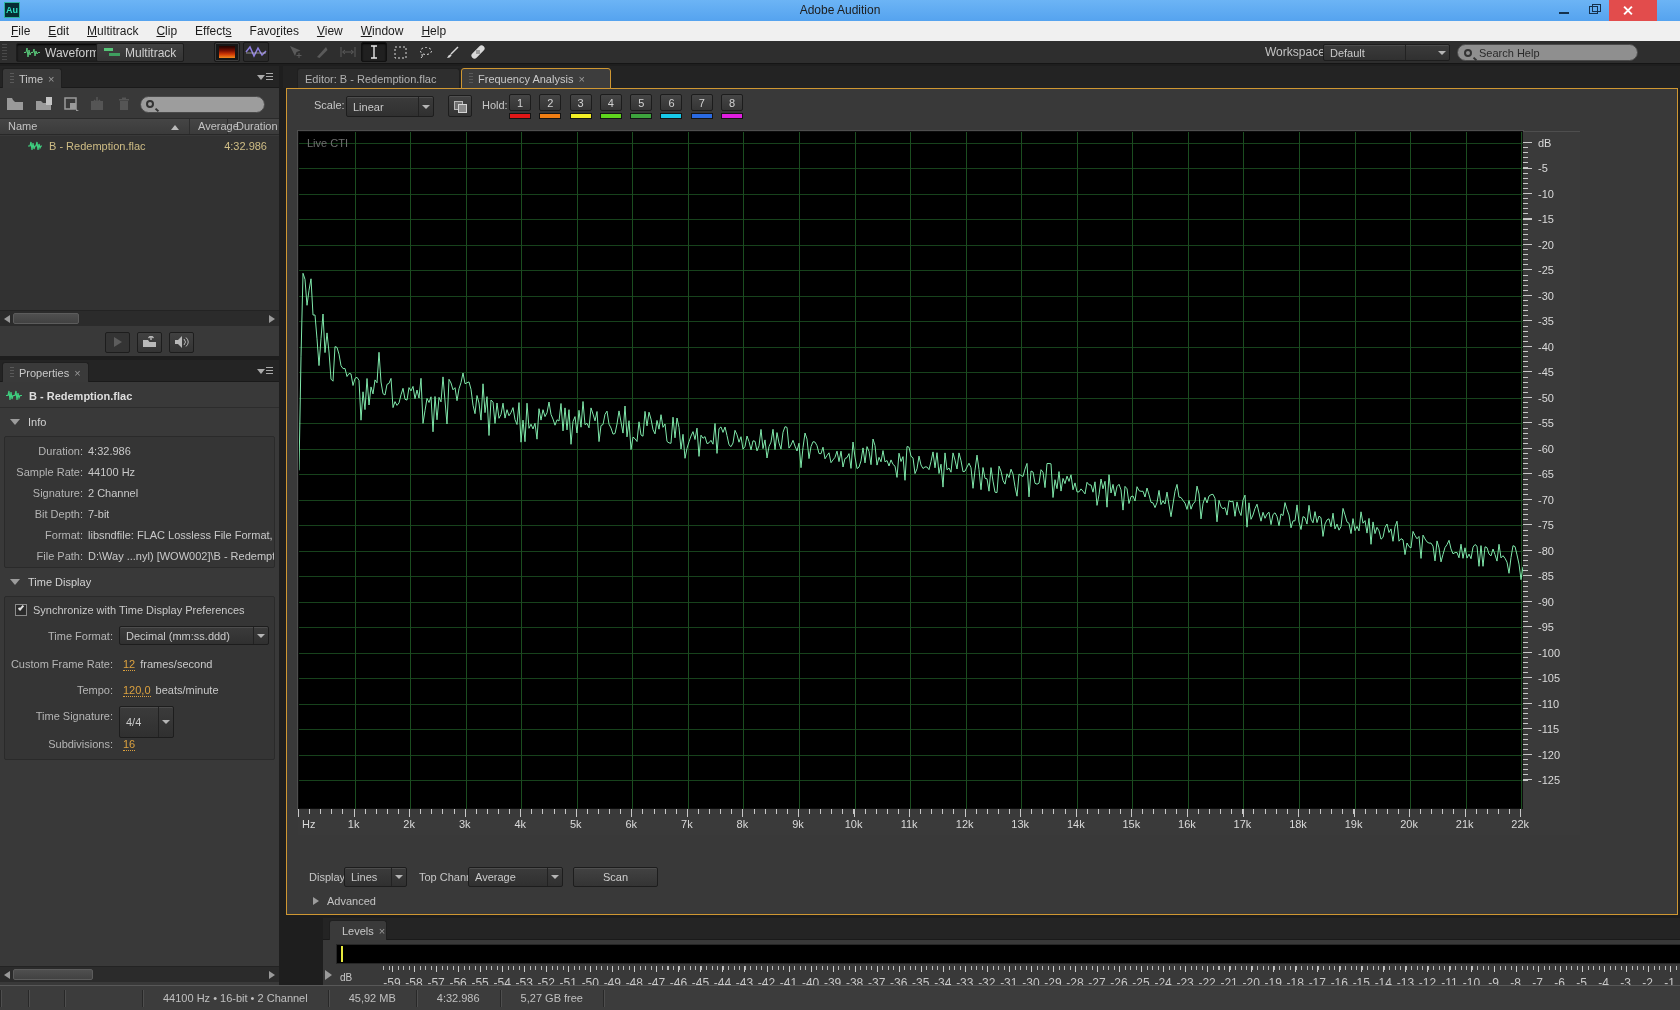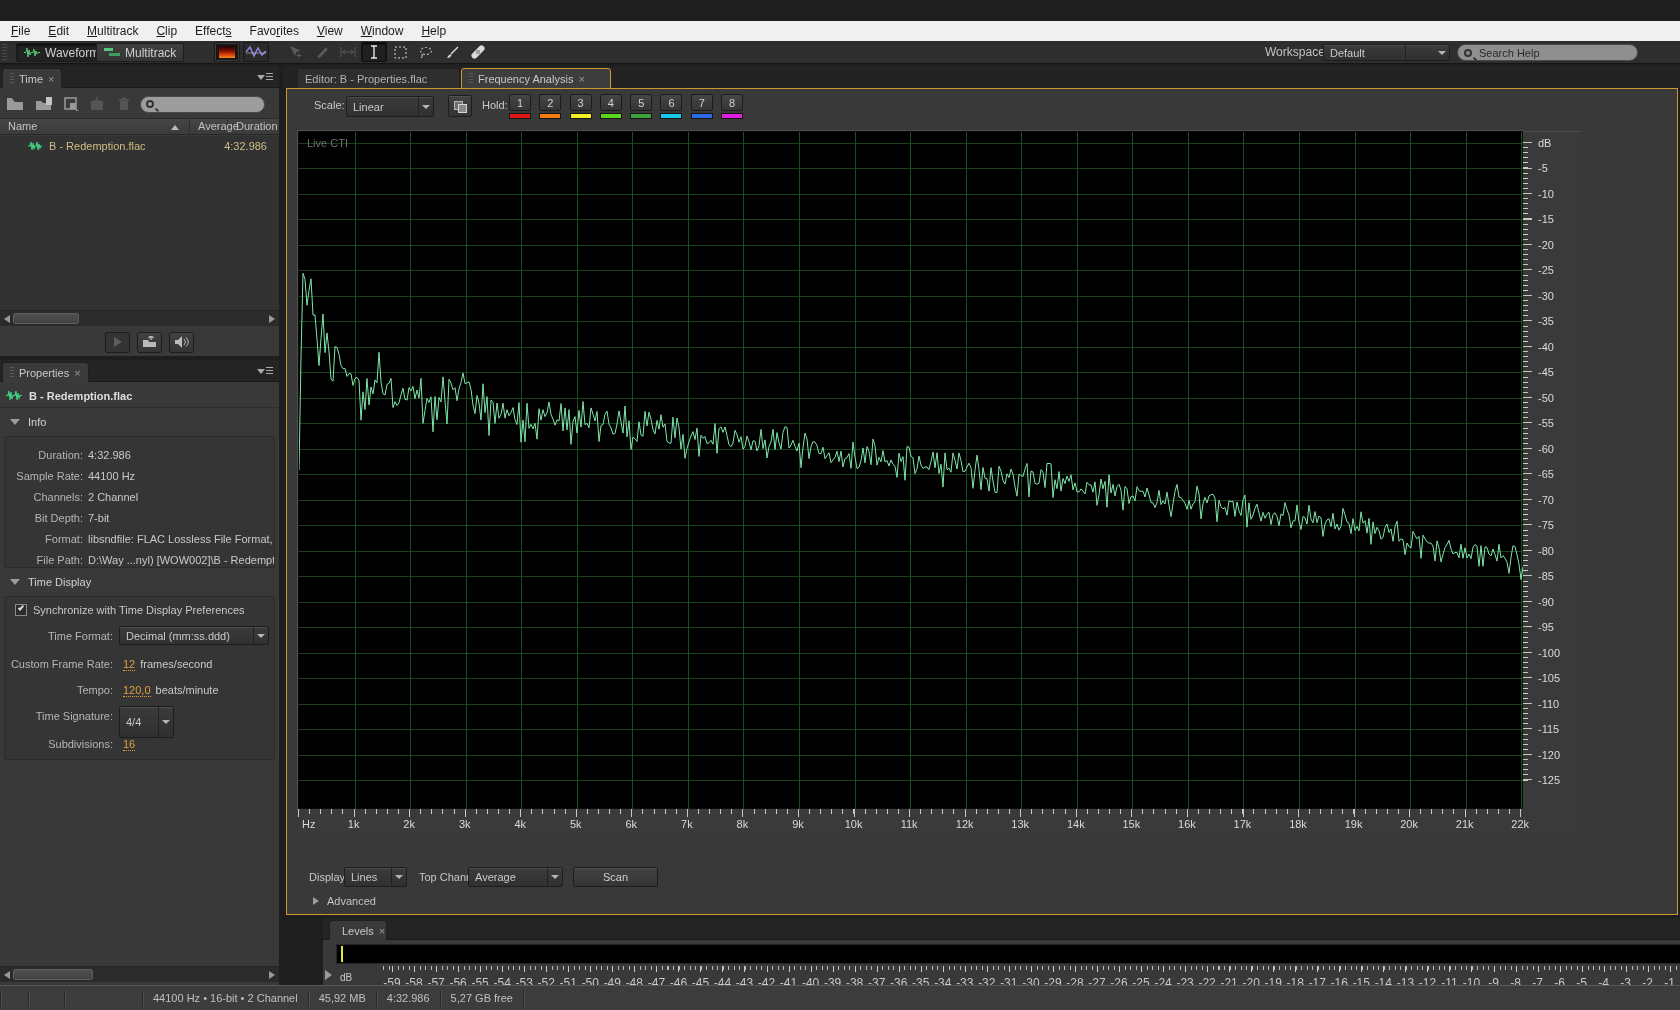--- a/index.html
+++ b/index.html
@@ -88,21 +88,21 @@
   #files-transport{position:absolute;left:0;top:262px;width:279px;height:28px;display:flex;align-items:center;gap:7px;padding-left:105px;}
   .tr-btn{width:25px;height:21px;background:linear-gradient(#414141,#343434);border:1px solid #1d1d1d;border-radius:2px;display:flex;align-items:center;justify-content:center;}
   .tr-btn.disabled{background:#343434;}
 
   
   #props-panel{left:0;top:360px;width:279px;height:625px;}
   #props-title{position:absolute;left:0;top:24px;width:279px;height:24px;display:flex;align-items:center;gap:7px;padding-left:6px;color:#dedede;font-weight:bold;border-bottom:1px solid #2c2c2c;}
   .sect-head{position:absolute;left:0;width:279px;height:20px;display:flex;align-items:center;gap:8px;padding-left:10px;color:#d2d2d2;}
   .sect-head .tri{border-left:5px solid transparent;border-right:5px solid transparent;border-top:6px solid #9c9c9c;}
   .groupbox{position:absolute;left:4px;width:271px;background:#353535;border:1px solid #2a2a2a;border-radius:2px;}
-  .prow{display:flex;height:21px;align-items:flex-end;white-space:nowrap;overflow:hidden;}
+  .prow{display:flex;height:21px;align-items:center;white-space:nowrap;overflow:hidden;}
   .prow .lbl{width:78px;text-align:right;color:#b5b5b5;flex:0 0 auto;}
   .prow .val{margin-left:5px;color:#c9c9c9;overflow:hidden;white-space:nowrap;}
   .tdrow{position:absolute;left:0;width:269px;height:22px;}
   .tdrow .lbl{position:absolute;left:0;width:108px;text-align:right;color:#b5b5b5;line-height:22px;}
   .edit-val{color:#dba13f;border-bottom:1px dotted #dba13f;}
   .unit{color:#c9c9c9;margin-left:5px;}
   .checkbox{position:absolute;left:10px;top:3px;width:12px;height:12px;background:#2b2b2b;border:1px solid #8c8c8c;}
   .checkbox .chk{position:absolute;left:2px;top:1px;width:6px;height:3px;border-left:2px solid #e0e0e0;border-bottom:2px solid #e0e0e0;transform:rotate(-48deg);}
   #props-hscroll{left:0;top:606px;width:279px;}
   #props-hscroll .thumb{left:13px;width:80px;}
@@ -154,30 +154,45 @@
   #levels-ruler{position:absolute;left:13px;top:26px;width:1378px;height:18px;}
   .lticks{position:absolute;left:45px;top:0;width:1320px;height:4px;background:repeating-linear-gradient(to right,#b9b9b9 0 1px,transparent 1px 5.51px);background-position-x:11px;}
   .lticks2{position:absolute;left:45px;top:0;width:1320px;height:6px;background:repeating-linear-gradient(to right,#c9c9c9 0 1px,transparent 1px 22.03px);background-position-x:11px;}
   .lvl-label{position:absolute;top:10px;font-size:12px;color:#c9c9c9;transform:translateX(-50%);}
   #lvl-unit{position:absolute;left:4px;top:6px;font-size:10px;color:#c9c9c9;}
   #lvl-grip{position:absolute;left:2px;top:30px;width:0;height:0;border-top:5px solid transparent;border-bottom:5px solid transparent;border-left:7px solid #9a9a9a;}
 
   
   #statusbar{left:0;top:985px;width:1680px;height:25px;background:#3c3c3c;border-top:1px solid #585858;display:flex;align-items:center;color:#c0c0c0;}
   #status-msg{padding-left:8px;flex:1;}
-  .scell{height:17px;line-height:17px;padding:0 10px;border-left:1px solid #282828;box-shadow:inset 1px 0 0 #4e4e4e;white-space:nowrap;}
+  .scell{height:17px;line-height:17px;padding:0 20px;border-left:1px solid #282828;box-shadow:inset 1px 0 0 #4e4e4e;white-space:nowrap;}
   .scell.spacer{padding:0;}
 
   svg{display:block;}
 </style>
 </head>
 <body>
 
 <div id="app">
 
+  <div id="titlebar" class="abs">
+    <div id="au-badge" class="abs">Au</div>
+    <div id="win-title" class="abs">Adobe Audition</div>
+    <div id="btn-min" class="abs winbtn">
+        <span class="bar"></span>
+      </div>
+    <div id="btn-restore" class="abs winbtn">
+        <span class="sq abs"></span>
+        <span class="sq sq2 abs"></span>
+      </div>
+    <div id="btn-close" class="abs winbtn">
+        <span class="x1"></span>
+        <span class="x2"></span>
+      </div>
+  </div>
 
   <div id="menubar" class="abs">
       <div class="menu-item"><u>F</u>ile</div>
       <div class="menu-item"><u>E</u>dit</div>
       <div class="menu-item"><u>M</u>ultitrack</div>
       <div class="menu-item"><u>C</u>lip</div>
       <div class="menu-item">Effect<u>s</u></div>
       <div class="menu-item">Favo<u>r</u>ites</div>
       <div class="menu-item"><u>V</u>iew</div>
       <div class="menu-item"><u>W</u>indow</div>
@@ -390,21 +405,21 @@
     <div class="groupbox" style="top:76px;height:132px;padding-top:3px">
       <div class="prow">
           <span class="lbl">Duration:</span>
           <span class="val">4:32.986</span>
         </div>
       <div class="prow">
           <span class="lbl">Sample Rate:</span>
           <span class="val">44100 Hz</span>
         </div>
       <div class="prow">
-          <span class="lbl">Channels:</span>
+          <span class="lbl">Signature:</span>
           <span class="val">2 Channel</span>
         </div>
       <div class="prow">
           <span class="lbl">Bit Depth:</span>
           <span class="val">7-bit</span>
         </div>
       <div class="prow">
           <span class="lbl">Format:</span>
           <span class="val">libsndfile: FLAC Lossless File Format, 16-bit</span>
         </div>
@@ -459,21 +474,21 @@
     </div>
     <div id="props-hscroll" class="hscroll">
       <span class="larr"></span>
       <span class="thumb"></span>
       <span class="rarr"></span>
     </div>
   </div>
 
   <div id="edit-tabbar" class="abs">
     <div id="tab-editor" class="ptab inactive">
-      <span>Editor: B - Properties.flac</span>
+      <span>Editor: B - Redemption.flac</span>
     </div>
     <div id="tab-fa" class="ptab">
       <span class="tgrip"></span>
       <span>Frequency Analysis</span>
       <span class="close">×</span>
     </div>
   </div>
 
   <div id="fa-panel" class="abs">
     <span id="fa-scale-label" class="abs">Scale:</span>

